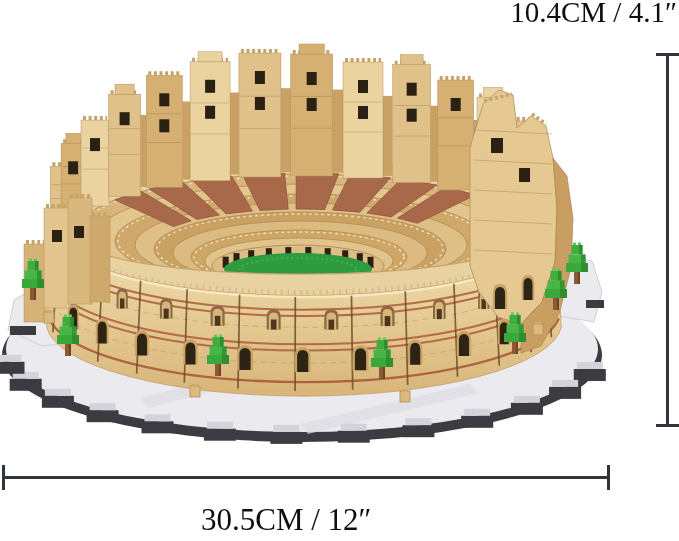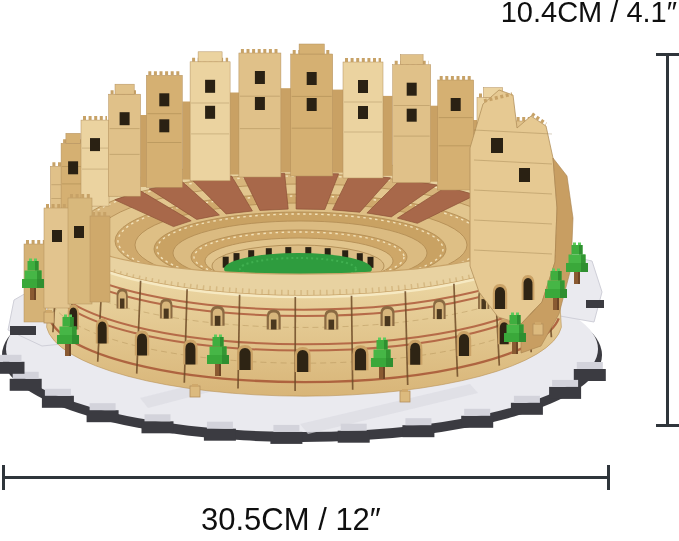--- a/index.html
+++ b/index.html
@@ -1,17 +1,17 @@
 <!DOCTYPE html>
 <html><head>
 <meta charset="utf-8">
 <style>
   html,body{margin:0;padding:0;background:#ffffff;}
   .stage{position:relative;width:679px;height:541px;background:#ffffff;overflow:hidden;
-         font-family:Liberation Sans, sans-serif;}
+         font-family:Liberation Serif, serif;}
   .dim-label{position:absolute;color:#0f0f0f;white-space:nowrap;}
   .dim-label.height{top:-4px;right:2px;font-size:29px;}
   .dim-label.width{top:502px;left:201px;font-size:31px;text-align:right;}
   .dim-line{position:absolute;background:#2f353b;}
   .v-line{left:666px;top:55px;width:3px;height:370px;}
   .v-cap-top{left:656px;top:53px;width:23px;height:3px;}
   .v-cap-bottom{left:656px;top:424px;width:23px;height:3px;}
   .h-line{left:3px;top:476px;width:607px;height:3px;}
   .h-cap-left{left:2px;top:465px;width:3px;height:25px;}
   .h-cap-right{left:607px;top:465px;width:3px;height:25px;}

